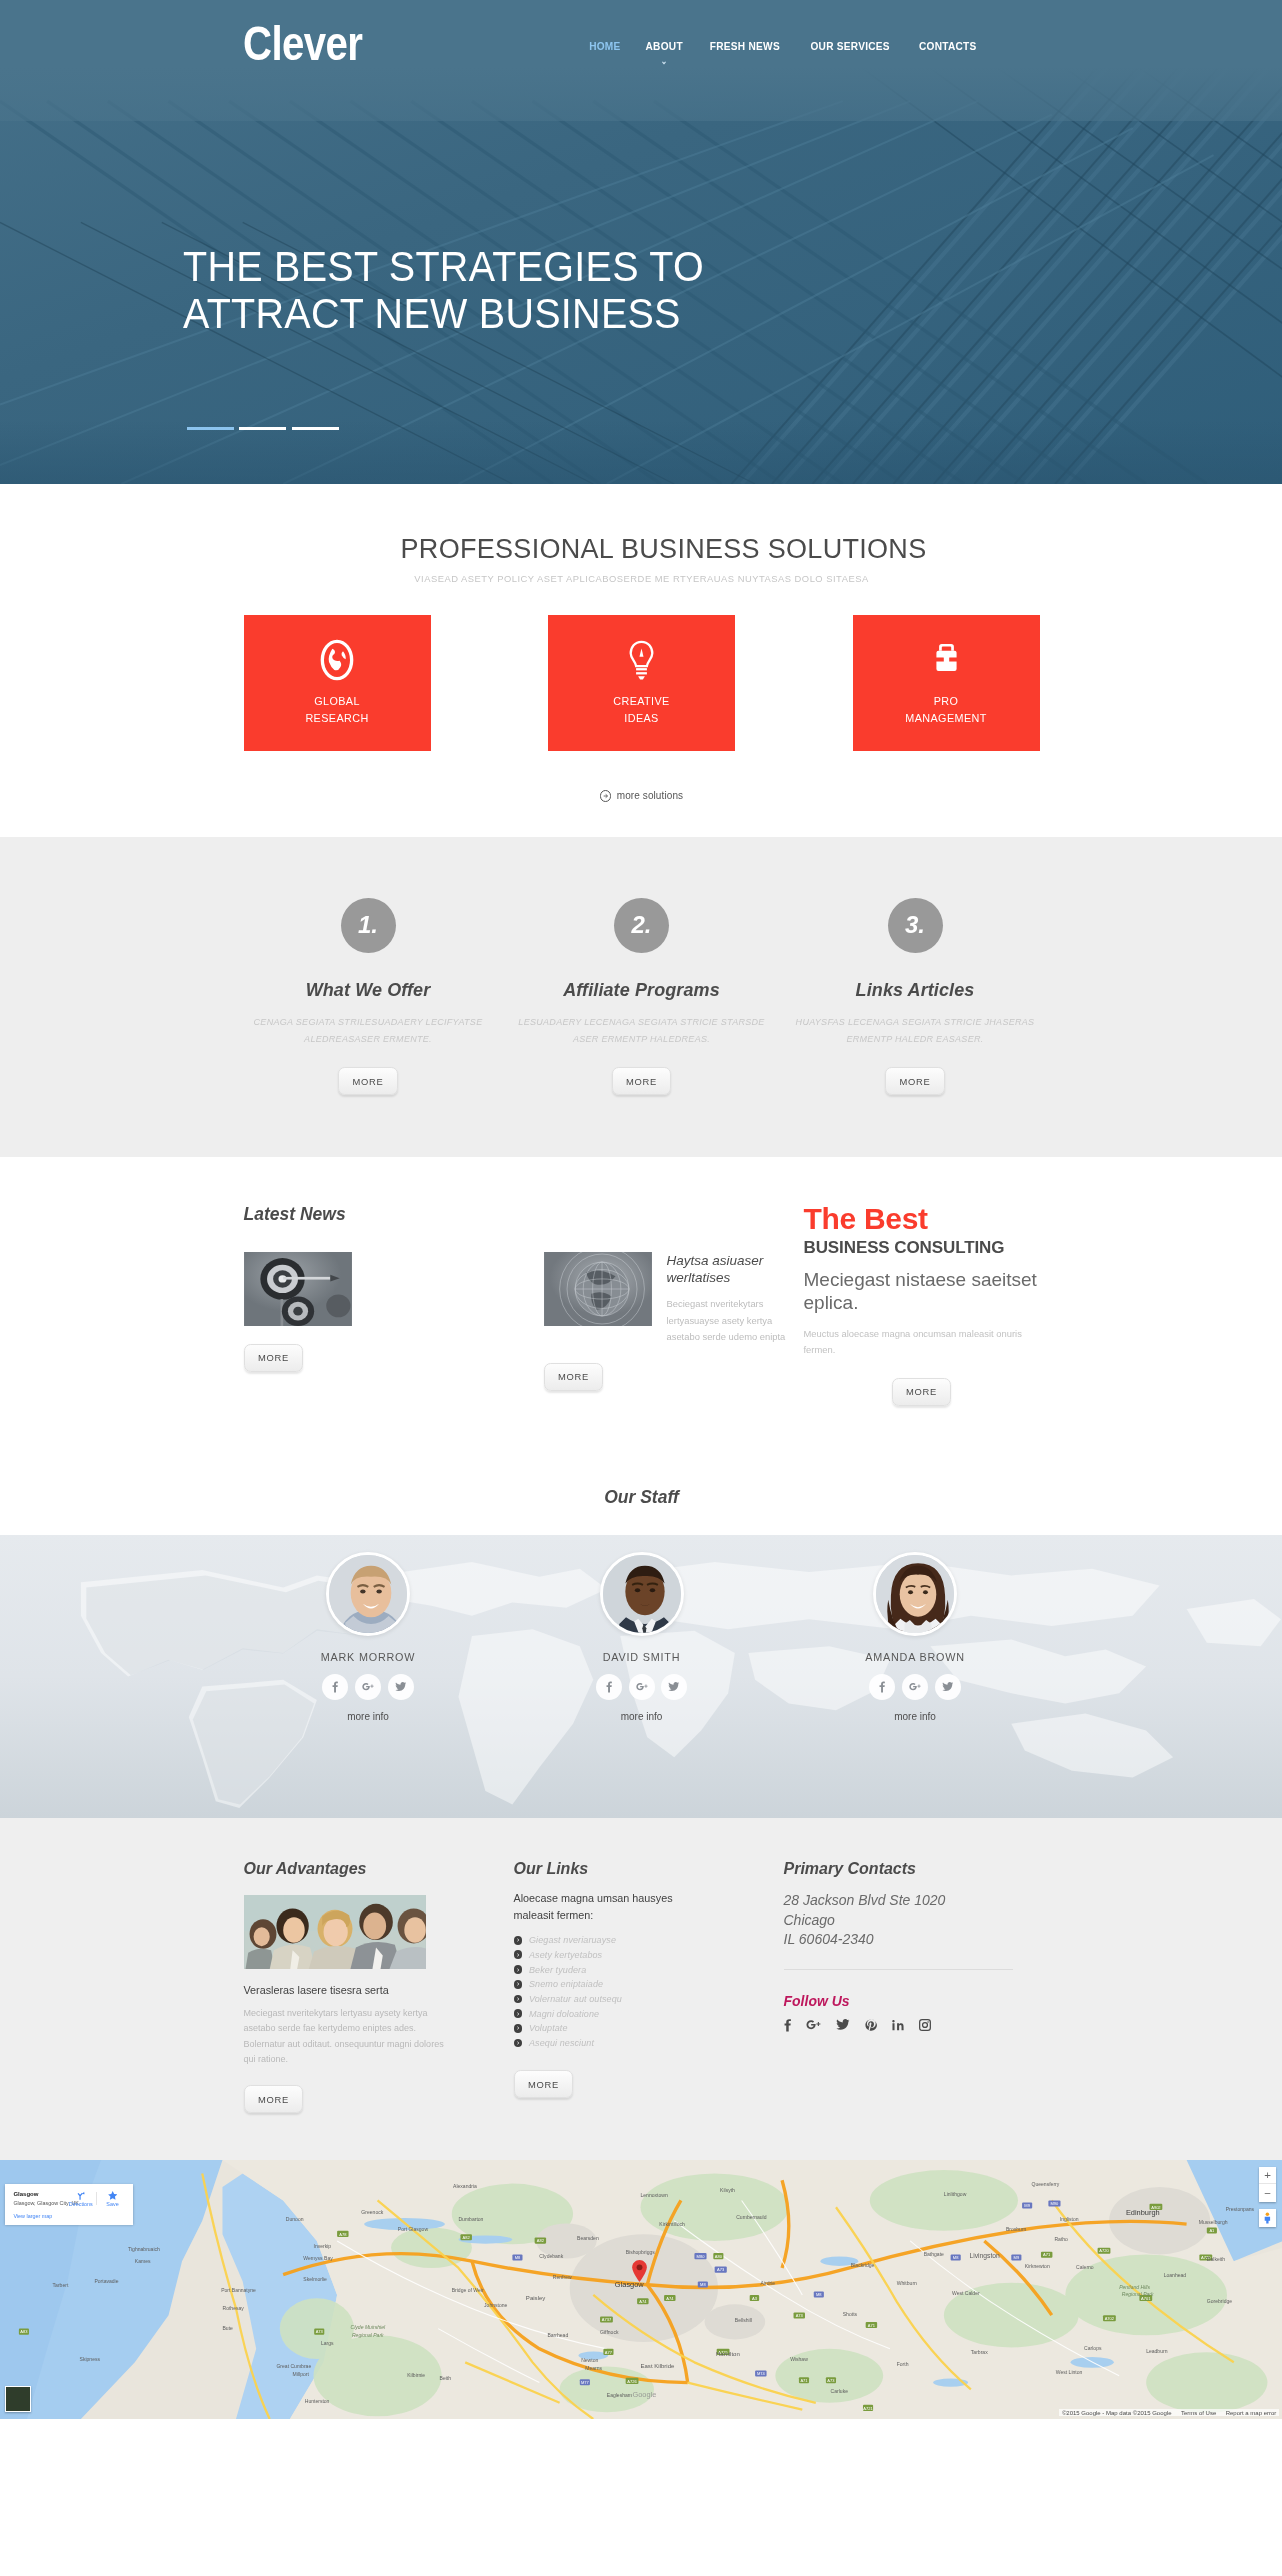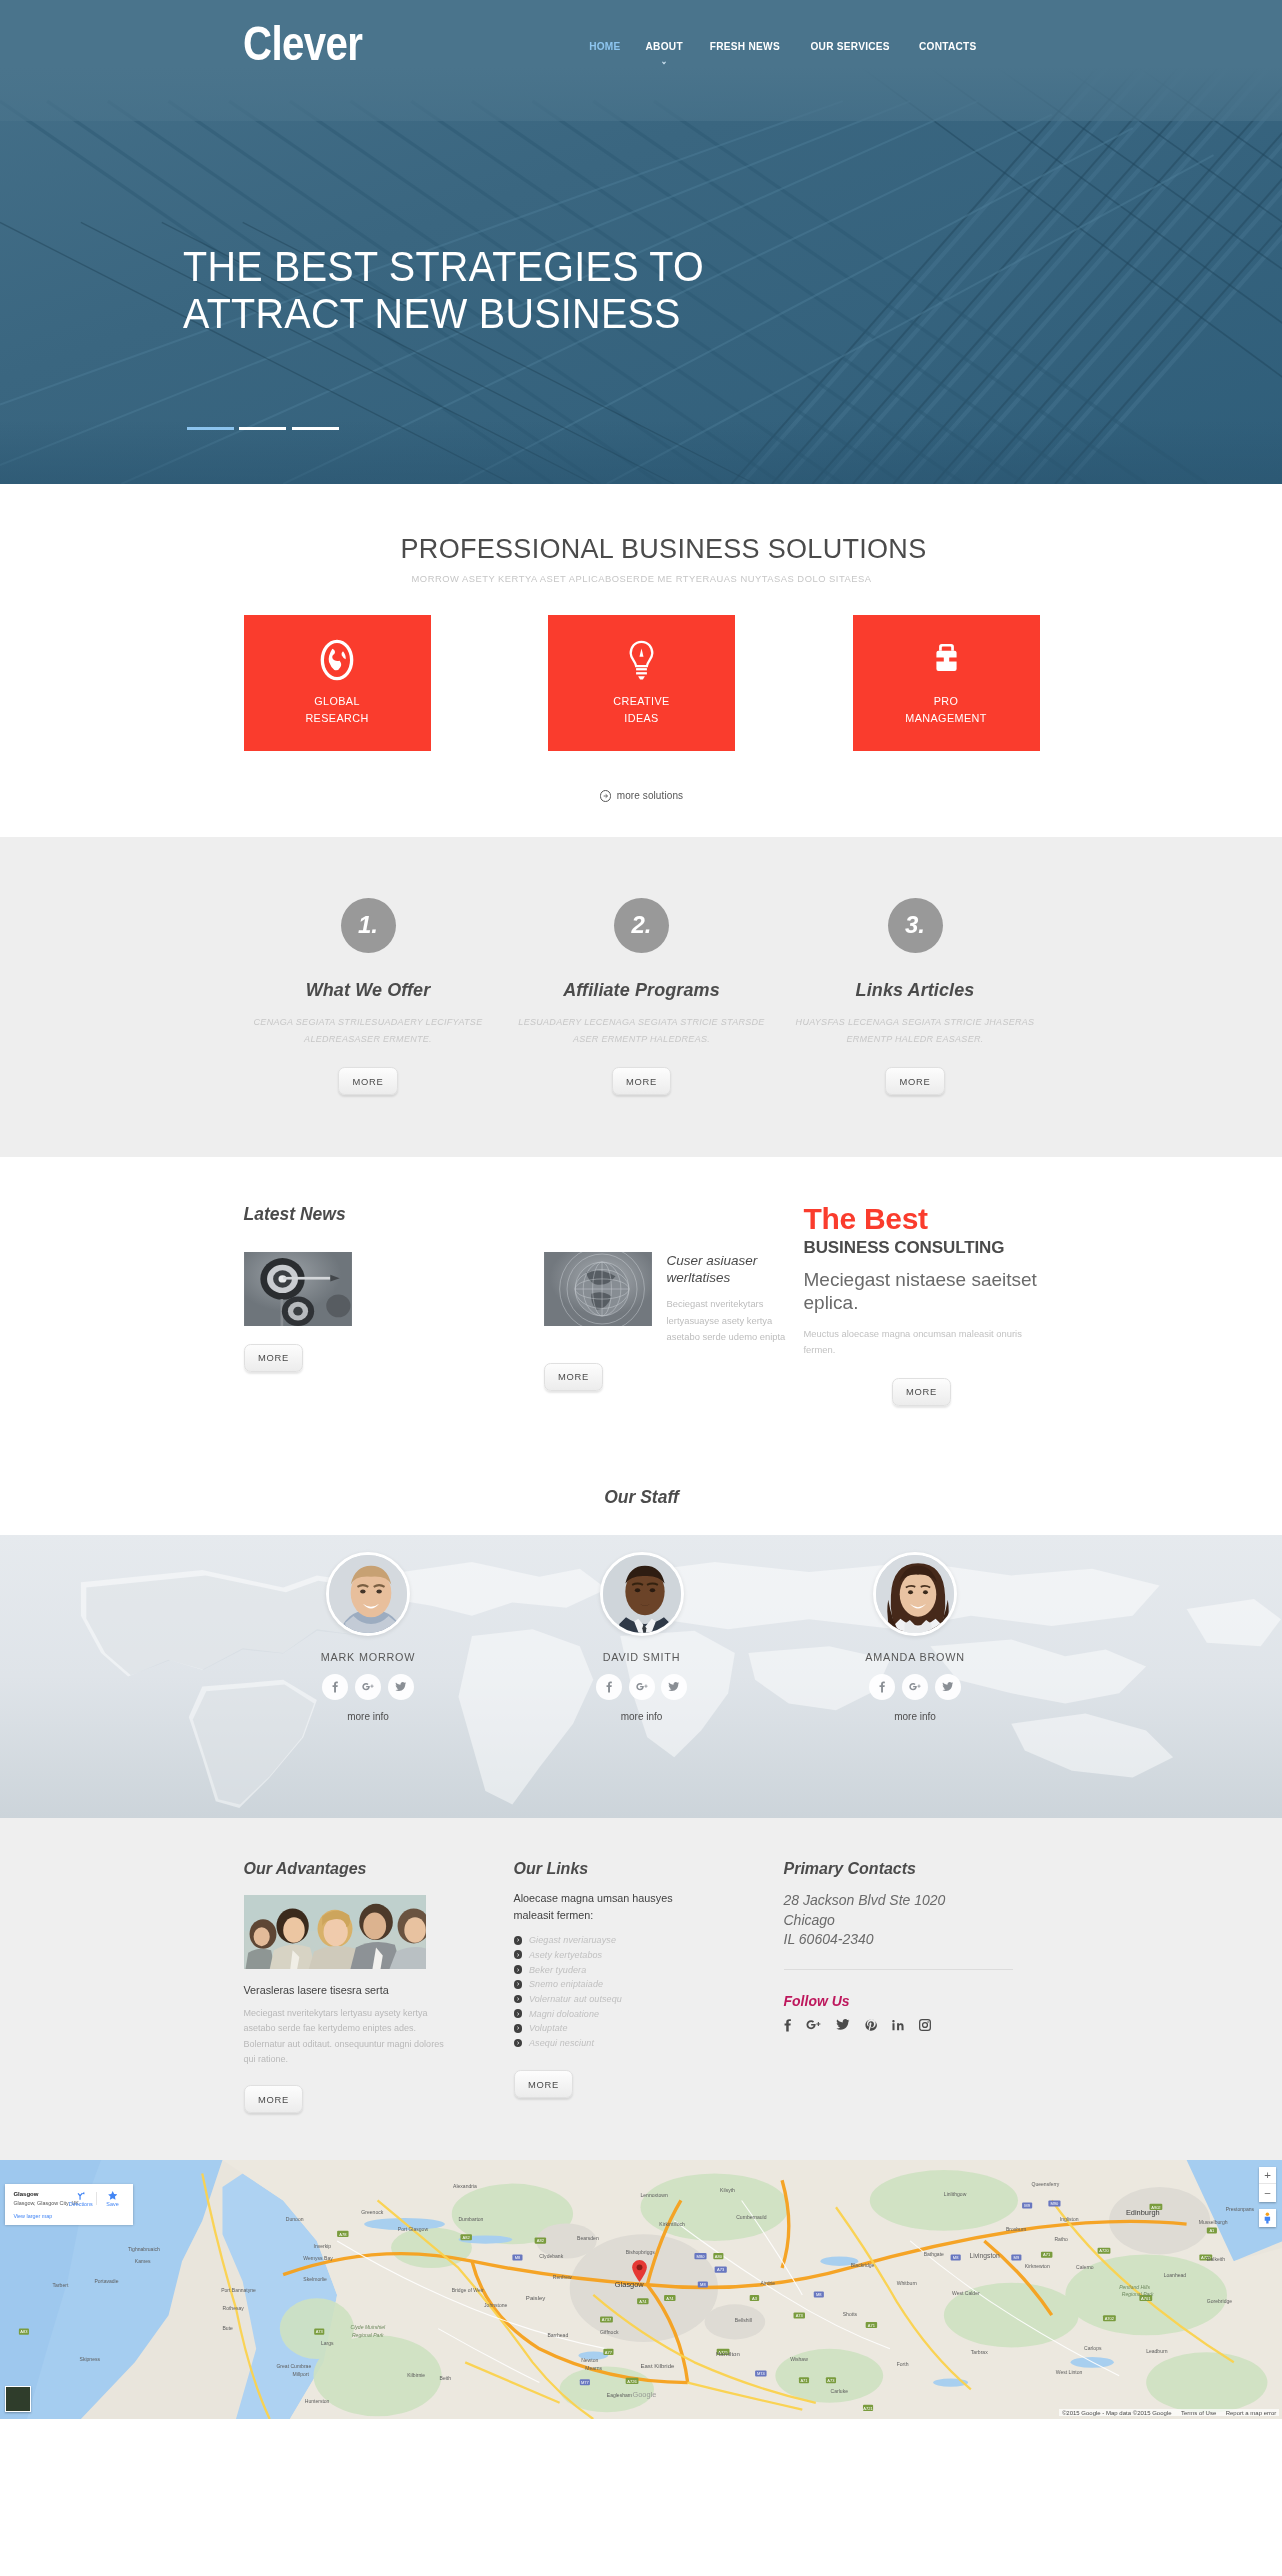--- a/index.html
+++ b/index.html
@@ -463,21 +463,21 @@
 
     <div class="hero-dots">
       <span class="hdot on"></span>
       <span class="hdot"></span>
       <span class="hdot"></span>
     </div>
   </section>
 
   <section class="solutions">
     <h2 class="sec-title">PROFESSIONAL BUSINESS SOLUTIONS</h2>
-    <div class="sec-sub">MORROW ASETY KERTYA ASET APLICABOSERDE ME RTYERAUAS NUYTASAS DOLO SITAESA</div>
+    <div class="sec-sub">VIASEAD ASETY POLICY ASET APLICABOSERDE ME RTYERAUAS NUYTASAS DOLO SITAESA</div>
 
     <div class="cards">
 
       <div class="card">
         <div class="card-icon">
           <svg width="36" height="42" viewBox="0 0 54 62">
               <ellipse cx="27" cy="31" rx="22" ry="28" fill="none" stroke="#fff" stroke-width="5"></ellipse>
               <path d="M20 14 q6 3 3 8 q-5 3 -2 8 q4 4 10 2 q4 5 1 10 q-3 6 -9 4 q-5 -4 -8 -12 q-2 -9 5 -20 z M36 18 q5 6 4 12 q-4 -2 -6 -6 q-1 -4 2 -6 z" fill="#fff"></path>
             </svg>
         </div>
@@ -613,21 +613,21 @@
                     <ellipse cx="86" cy="55" rx="28" ry="40"></ellipse>
                       <ellipse cx="86" cy="55" rx="40" ry="15"></ellipse>
                     <ellipse cx="86" cy="55" rx="40" ry="29"></ellipse>
                     <path d="M46 55 h80 M86 15 v80"></path>
                     <circle cx="86" cy="55" r="52"></circle>
                       <circle cx="86" cy="55" r="63"></circle>
                   </g>
                 </svg>
               </div>
               <div>
-                <div class="ni-title">Cuser asiuaser werltatises</div>
+                <div class="ni-title">Haytsa asiuaser werltatises</div>
                 <div class="ni-text">Beciegast nveritekytars lertyasuayse asety kertya asetabo serde udemo enipta</div>
               </div>
             </div>
             <div class="btn-more">MORE</div>
           </div>
 
         </div>
       </div>
 
       <div class="news-right">

